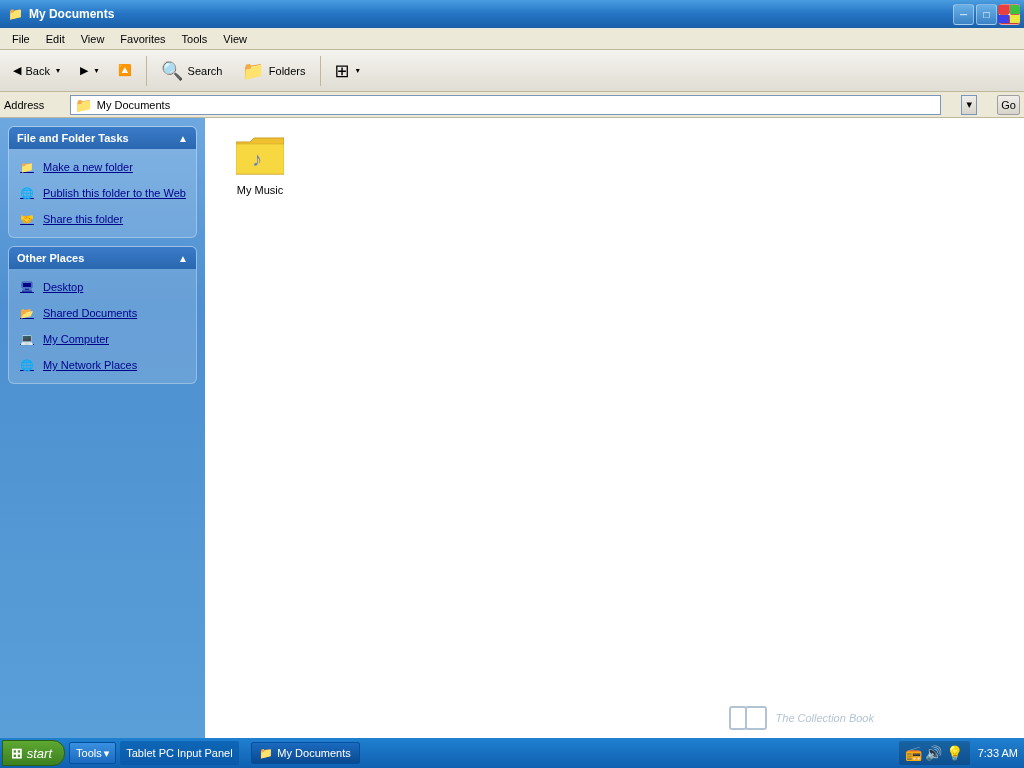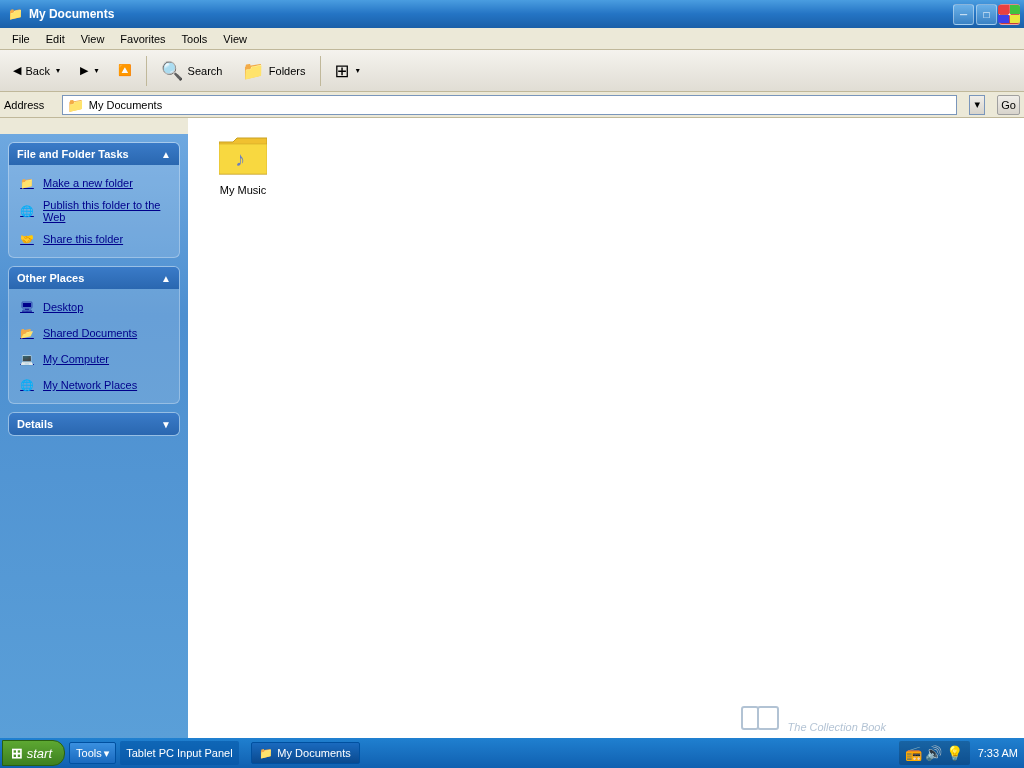--- a/index.html
+++ b/index.html
@@ -83,21 +83,21 @@
     .dropdown-arrow { font-size: 8px; margin-left: 2px; }
 
     
     .address-bar {
       background: #ECE9D8;
       height: 26px;
       display: flex;
       align-items: center;
       padding: 0 4px;
       border-bottom: 1px solid #c0b89a;
-      gap: 12px;
+      gap: 20px;
     }
     .address-label {
       font-size: 11px;
       padding-right: 6px;
       color: #000;
     }
     .address-field {
       flex: 1;
       height: 20px;
       border: 1px solid #7a96bb;
@@ -130,28 +130,27 @@
     }
 
     
     .main-layout {
       display: flex;
       height: calc(768px - 28px - 22px - 42px - 26px - 30px);
     }
 
     
     .sidebar {
-      width: 188px;
+      width: 205px;
       background: linear-gradient(to bottom, #6ea8e0 0%, #4d8fd0 30%, #5a9fd8 100%);
       padding: 8px;
       display: flex;
       flex-direction: column;
       gap: 8px;
       overflow-y: auto;
-      margin-top: 16px;
     }
 
     .panel {
       background: rgba(255,255,255,0.15);
       border-radius: 6px;
       overflow: hidden;
       border: 1px solid rgba(255,255,255,0.3);
     }
     .panel-header {
       background: linear-gradient(to bottom, #3a7bc8, #2a67b0);
@@ -321,23 +320,23 @@
       background: rgba(0,80,160,0.5);
       padding: 2px 6px;
       color: white;
       font-size: 11px;
       height: 24px;
       border-radius: 2px;
     }
     .watermark {
       position: absolute;
       bottom: 35px;
-      right: 138px;
-      display: flex;
-      align-items: flex-end;
+      right: 150px;
+      display: flex;
+      align-items: center;
       gap: 8px;
       opacity: 0.5;
     }
     .watermark-text { color: #6888aa; font-size: 11px; font-style: italic; }
 
     
     .xp-logo {
       position: absolute;
       top: 0;
       right: 0;
@@ -478,26 +477,20 @@
           <span class="link-icon">💻</span>
           <span>My Computer</span>
         </div>
         <div class="panel-link">
           <span class="link-icon">🌐</span>
           <span>My Network Places</span>
         </div>
       </div>
     </div>
 
-    <div class="panel">
-      <div class="panel-header">
-        <span>Details</span>
-        <span class="panel-header-chevron">▼</span>
-      </div>
-    </div>
 
   </div>
 
   <div class="main-content">
 
     <div class="folder-item">
       <div class="folder-icon-wrap">
         <svg width="48" height="44" viewBox="0 0 48 44">
           <polygon points="0,8 14,8 18,4 48,4 48,40 0,40" fill="#f0c030" stroke="#c8a020" stroke-width="1"></polygon>
           <polygon points="0,10 48,10 48,40 0,40" fill="#f8d840" stroke="#c8a020" stroke-width="0.5"></polygon>

